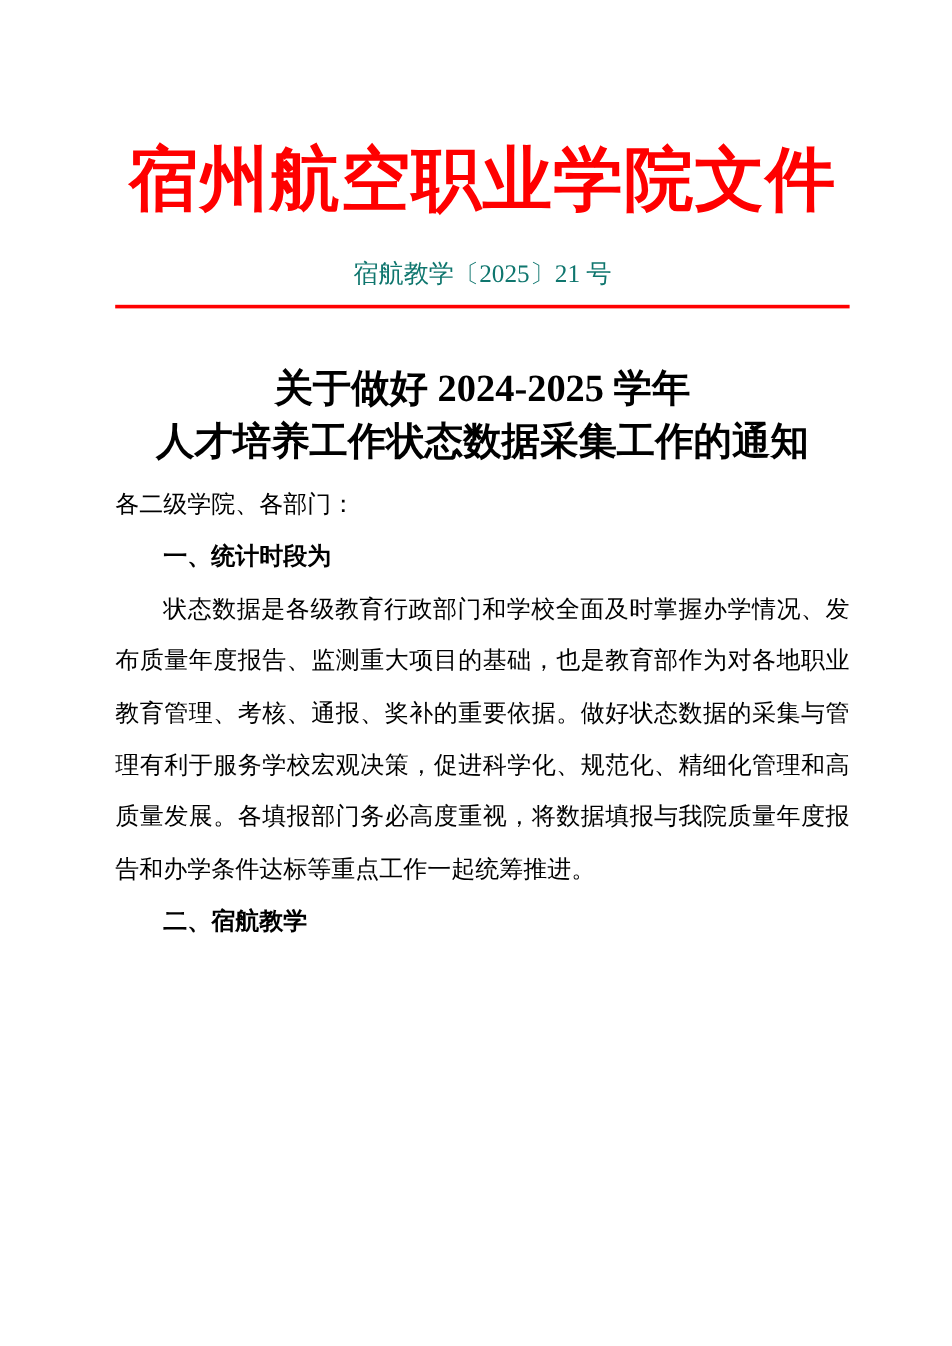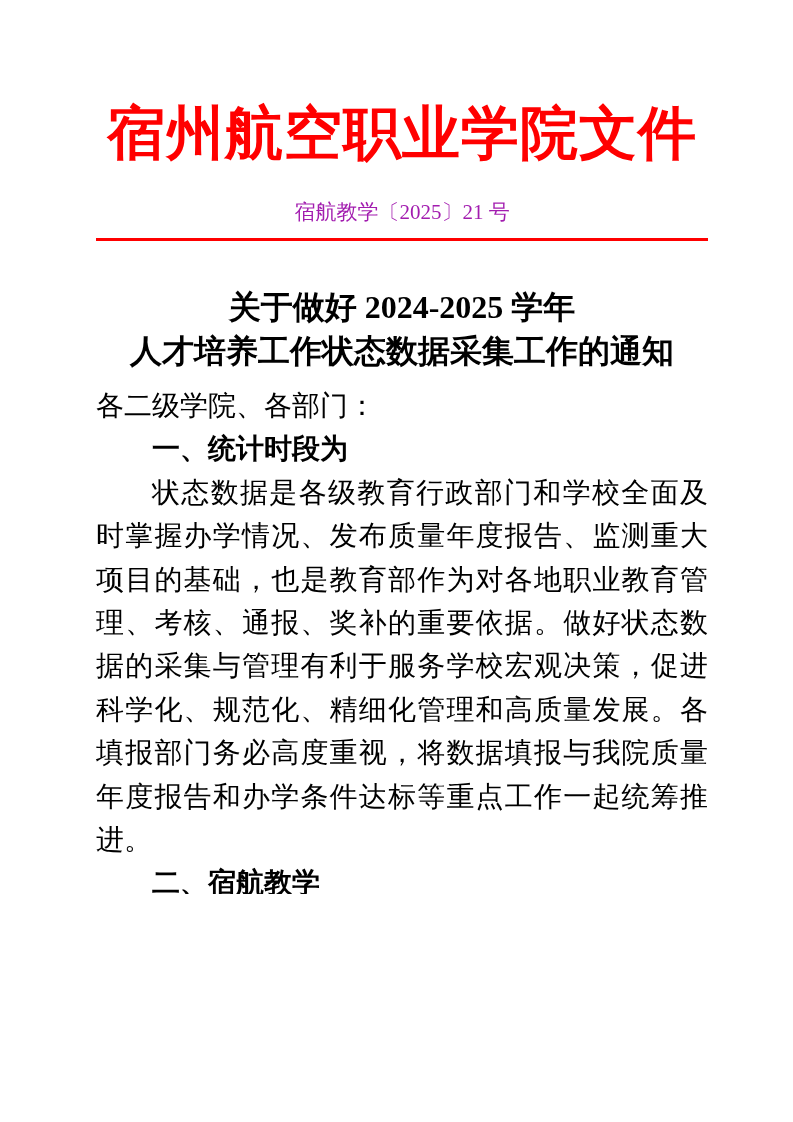--- a/index.html
+++ b/index.html
@@ -4,21 +4,21 @@
 <style>
   html, body {
     margin: 0;
     padding: 0;
     background: #ffffff;
   }
   .page {
     position: relative;
     width: 793px;
     height: 894px;
-    margin: 0 auto;
+    margin: 16px auto;
     background: #ffffff;
     box-sizing: border-box;
     padding: 103px 85px 0 96px;
     font-family: "Liberation Serif", "DejaVu Serif", serif;
     color: #000000;
     overflow: hidden;
   }
   .letterhead-title {
     margin: 0;
     font-size: 58px;
@@ -27,39 +27,39 @@
     text-align: center;
     color: #ff0000;
     letter-spacing: 1px;
     white-space: nowrap;
   }
   .doc-number {
     margin: 34px 0 0 0;
     font-size: 21px;
     line-height: 26px;
     text-align: center;
-    color: #a21caf;
+    color: #0f766e;
   }
   .red-rule {
     border: none;
     border-top: 3px solid #ff0000;
     margin: 13px 0 0 0;
     width: 100%;
   }
   .notice-title {
     margin: 44px 0 0 0;
     font-size: 32px;
     line-height: 44px;
     font-weight: 700;
     text-align: center;
     color: #000000;
   }
   .notice-body {
     margin-top: 11px;
-    font-size: 28px;
+    font-size: 20px;
     line-height: 43.4px;
     text-align: justify;
     text-justify: inter-character;
   }
   .notice-body p {
     margin: 0;
     padding: 0;
   }
   .notice-body p.salutation {
     text-indent: 0;

